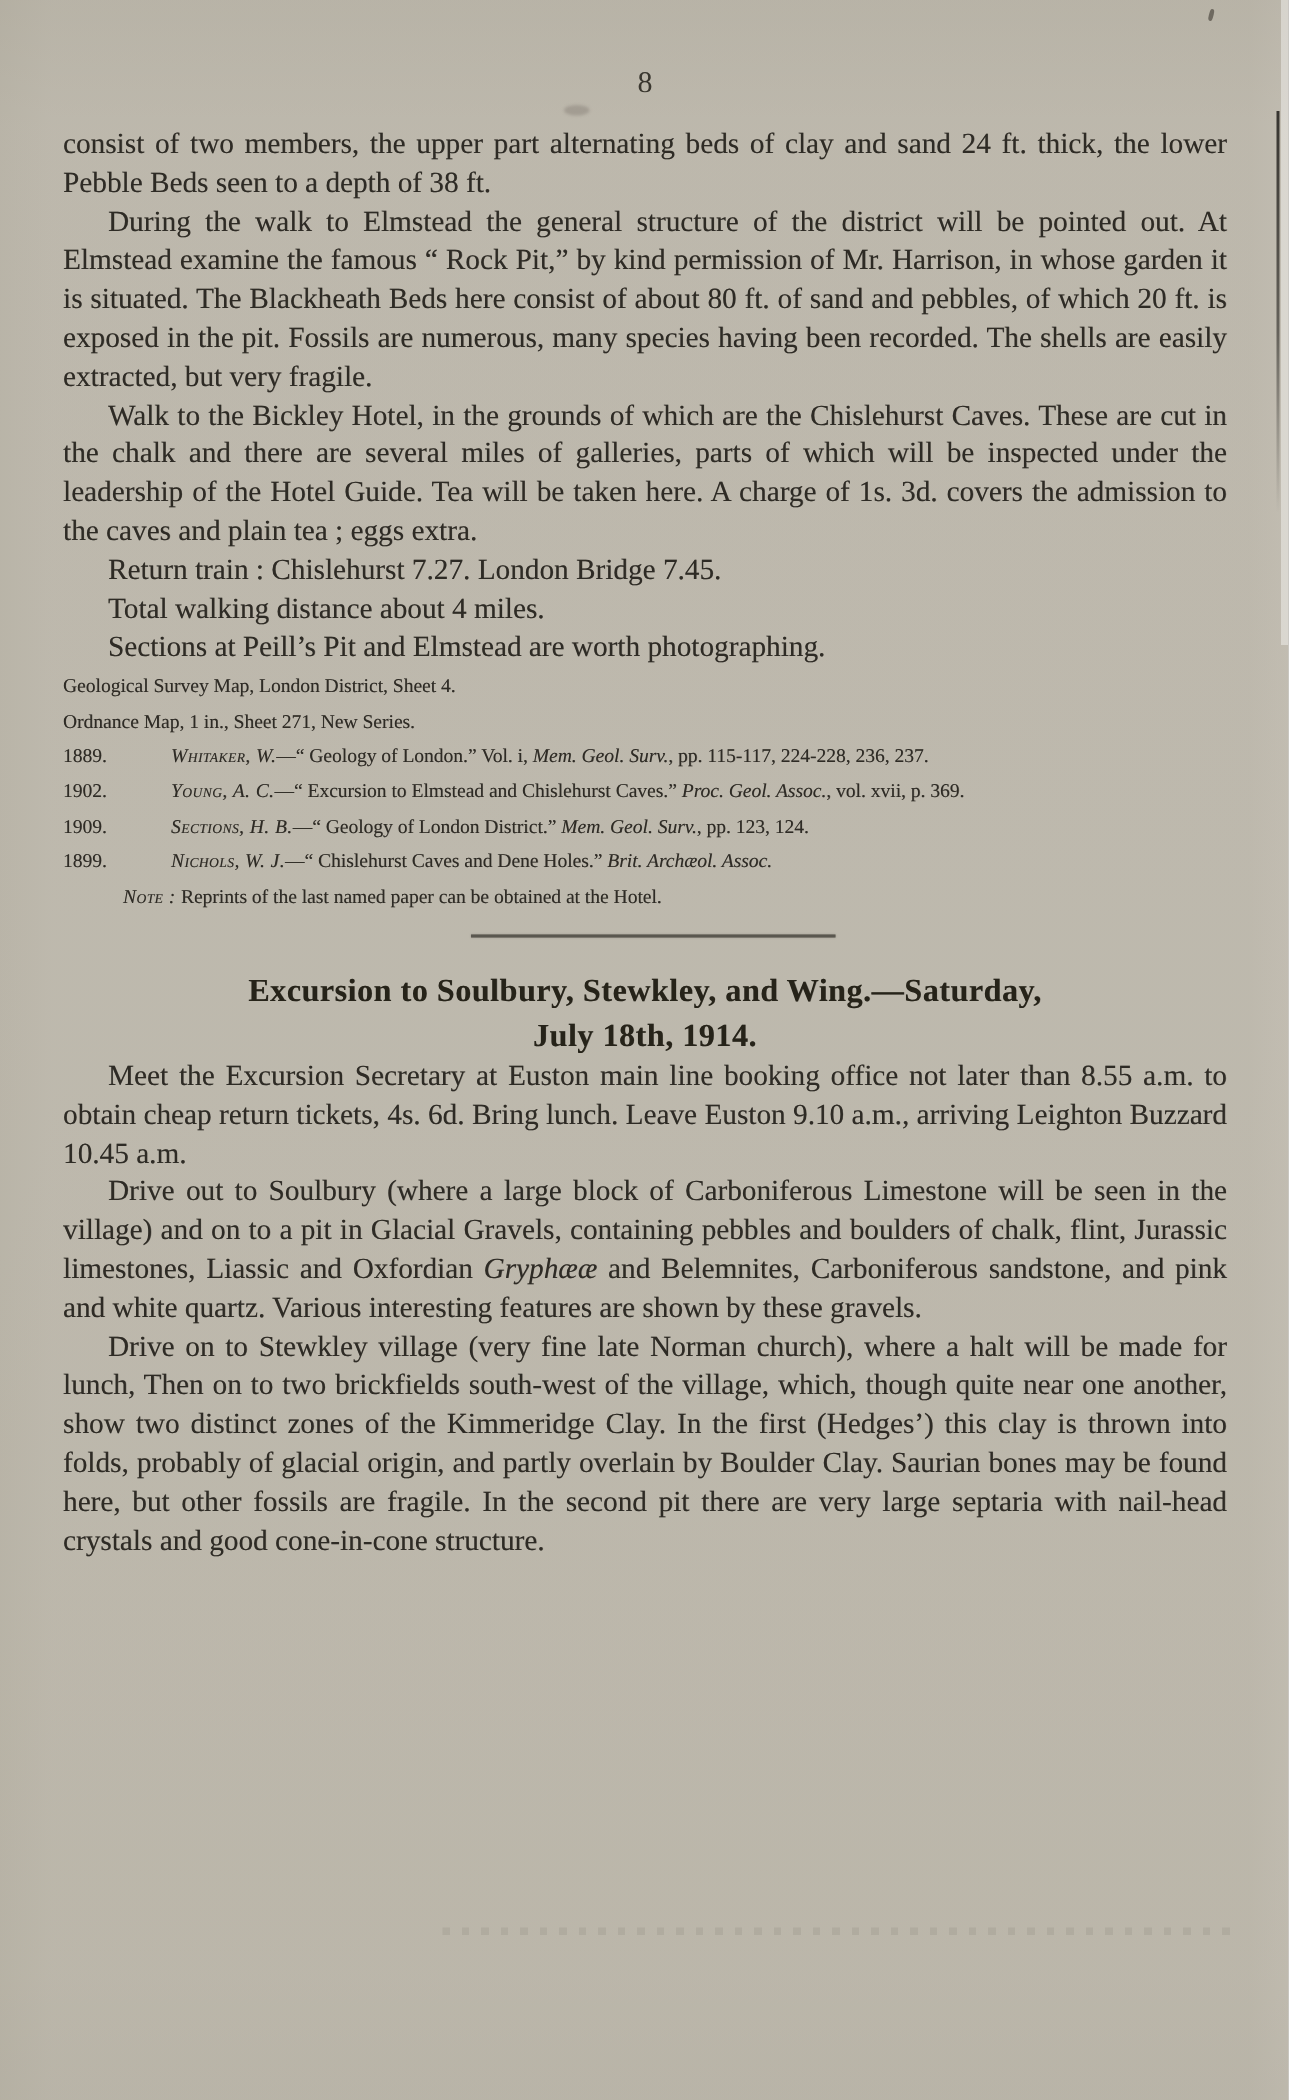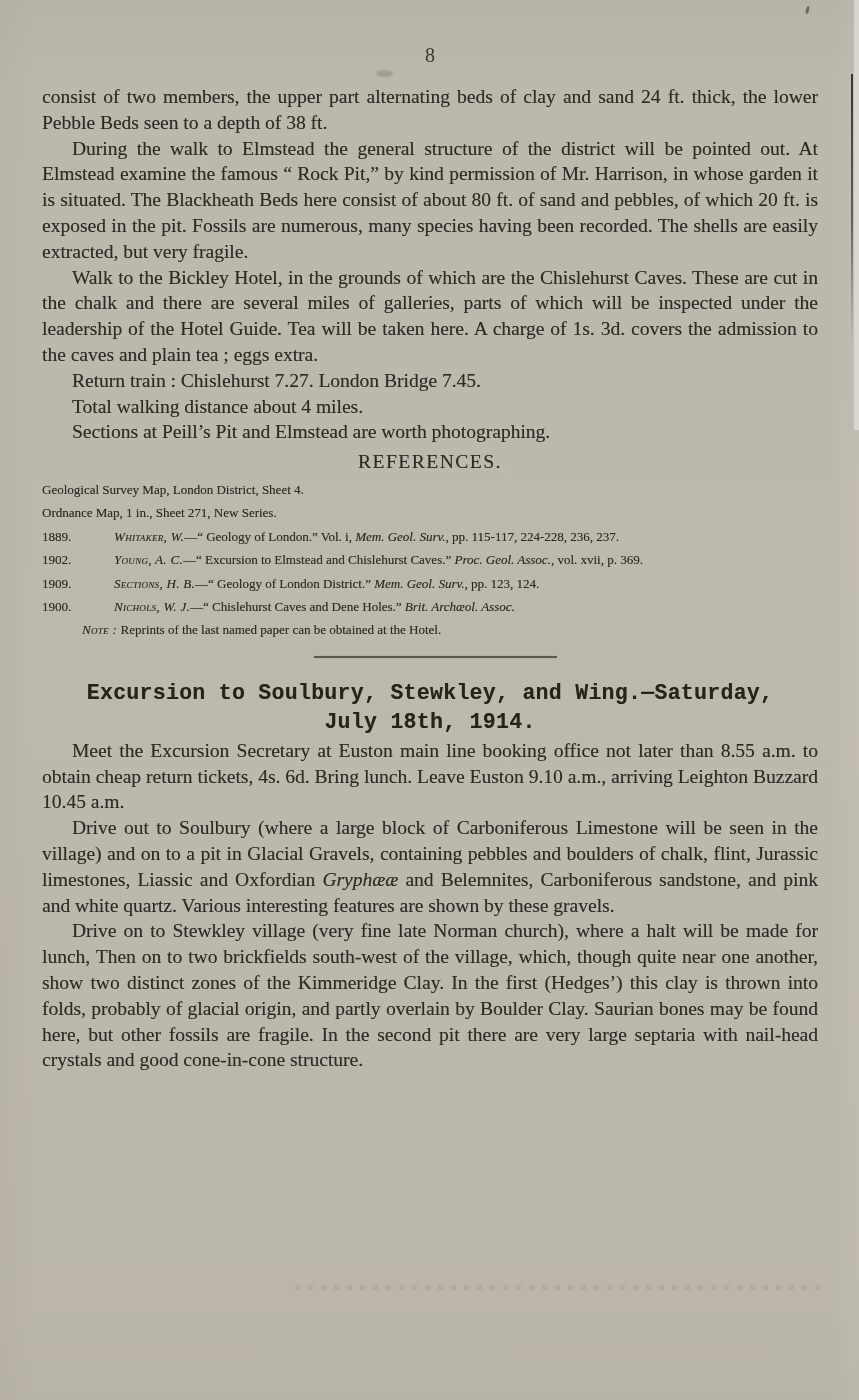--- a/index.html
+++ b/index.html
@@ -37,21 +37,21 @@
   .divider{
     width:243px;height:2px;background:#5a574f;
     margin:14px auto 0 auto;transform:translateX(5px);
     box-shadow:0 0 1px rgba(90,87,79,0.6);
   }
   .exc-title{
     margin:21px 0 0 0;text-align:center;
     font-size:21.5px;line-height:29.5px;font-weight:bold;
     letter-spacing:0.3px;color:#262319;
   }
-  .exc-title span{display:block;font-family:Liberation Mono, monospace;}
+  .exc-title span{display:block;}
   .officers{text-align:center;text-indent:0;line-height:26px;}
   .director-line{margin-top:9px;}
   i{}
   
   .edge-line{
     position:absolute;left:851px;top:74px;width:2px;height:268px;
     background:linear-gradient(180deg,rgba(40,38,34,0.9) 0%,rgba(40,38,34,0.6) 55%,rgba(40,38,34,0.25) 80%,rgba(40,38,34,0) 100%);
   }
   .edge-light{
     position:absolute;left:854px;top:0px;width:5px;height:430px;
@@ -86,33 +86,32 @@
 
   <div class="content">
 
     <p class="body-p">consist of two members, the upper part alternating beds of clay and sand 24 ft. thick, the lower Pebble Beds seen to a depth of 38 ft.</p>
     <p class="body-p ind">During the walk to Elmstead the general structure of the district will be pointed out.  At Elmstead examine the famous “ Rock Pit,” by kind permission of Mr. Harrison, in whose garden it is situated.  The Blackheath Beds here consist of about 80 ft. of sand and pebbles, of which 20 ft. is exposed in the pit.  Fossils are numerous, many species having been recorded.  The shells are easily extracted, but very fragile.</p>
     <p class="body-p ind">Walk to the Bickley Hotel, in the grounds of which are the Chislehurst Caves. These are cut in the chalk and there are several miles of galleries, parts of which will be inspected under the leadership of the Hotel Guide.  Tea will be taken here. A charge of 1s. 3d. covers the admission to the caves and plain tea ; eggs extra.</p>
     <p class="body-p ind">Return train : Chislehurst 7.27.  London Bridge 7.45.</p>
     <p class="body-p ind">Total walking distance about 4 miles.</p>
     <p class="body-p ind">Sections at Peill’s Pit and Elmstead are worth photographing.</p>
 
-    <h2 class="refs-heading">REFERENCES.</h2>
 
     <div class="refs">
       <p>Geological Survey Map, London District, Sheet 4.</p>
       <p>Ordnance Map, 1 in., Sheet 271, New Series.</p>
 
       <p class="ref"><span class="ref-year">1889.</span><span class="sc">Whitaker, W.</span><span>—“ Geology of London.”  Vol. i, </span><i>Mem. Geol. Surv.</i><span>, pp. 115-117, 224-228, 236, 237.</span></p>
 
       <p class="ref"><span class="ref-year">1902.</span><span class="sc">Young, A. C.</span><span>—“ Excursion to Elmstead and Chislehurst Caves.”  </span><i>Proc. Geol. Assoc.</i><span>, vol. xvii, p. 369.</span></p>
 
       <p class="ref"><span class="ref-year">1909.</span><span class="sc">Sections, H. B.</span><span>—“ Geology of London District.”  </span><i>Mem. Geol. Surv.</i><span>, pp. 123, 124.</span></p>
 
-      <p class="ref"><span class="ref-year">1900.</span><span class="sc">Nichols, W. J.</span><span>—“ Chislehurst Caves and Dene Holes.”  </span><i>Brit. Archæol. Assoc.</i><span></span></p>
+      <p class="ref"><span class="ref-year">1899.</span><span class="sc">Nichols, W. J.</span><span>—“ Chislehurst Caves and Dene Holes.”  </span><i>Brit. Archæol. Assoc.</i><span></span></p>
 
       <p class="note"><span class="sc">Note : </span><span>Reprints of the last named paper can be obtained at the Hotel.</span></p>
     </div>
 
     <div class="divider"></div>
 
     <h1 class="exc-title">
       <span>Excursion to Soulbury, Stewkley, and Wing.—Saturday,</span>
       <span>July 18th, 1914.</span>
     </h1>

